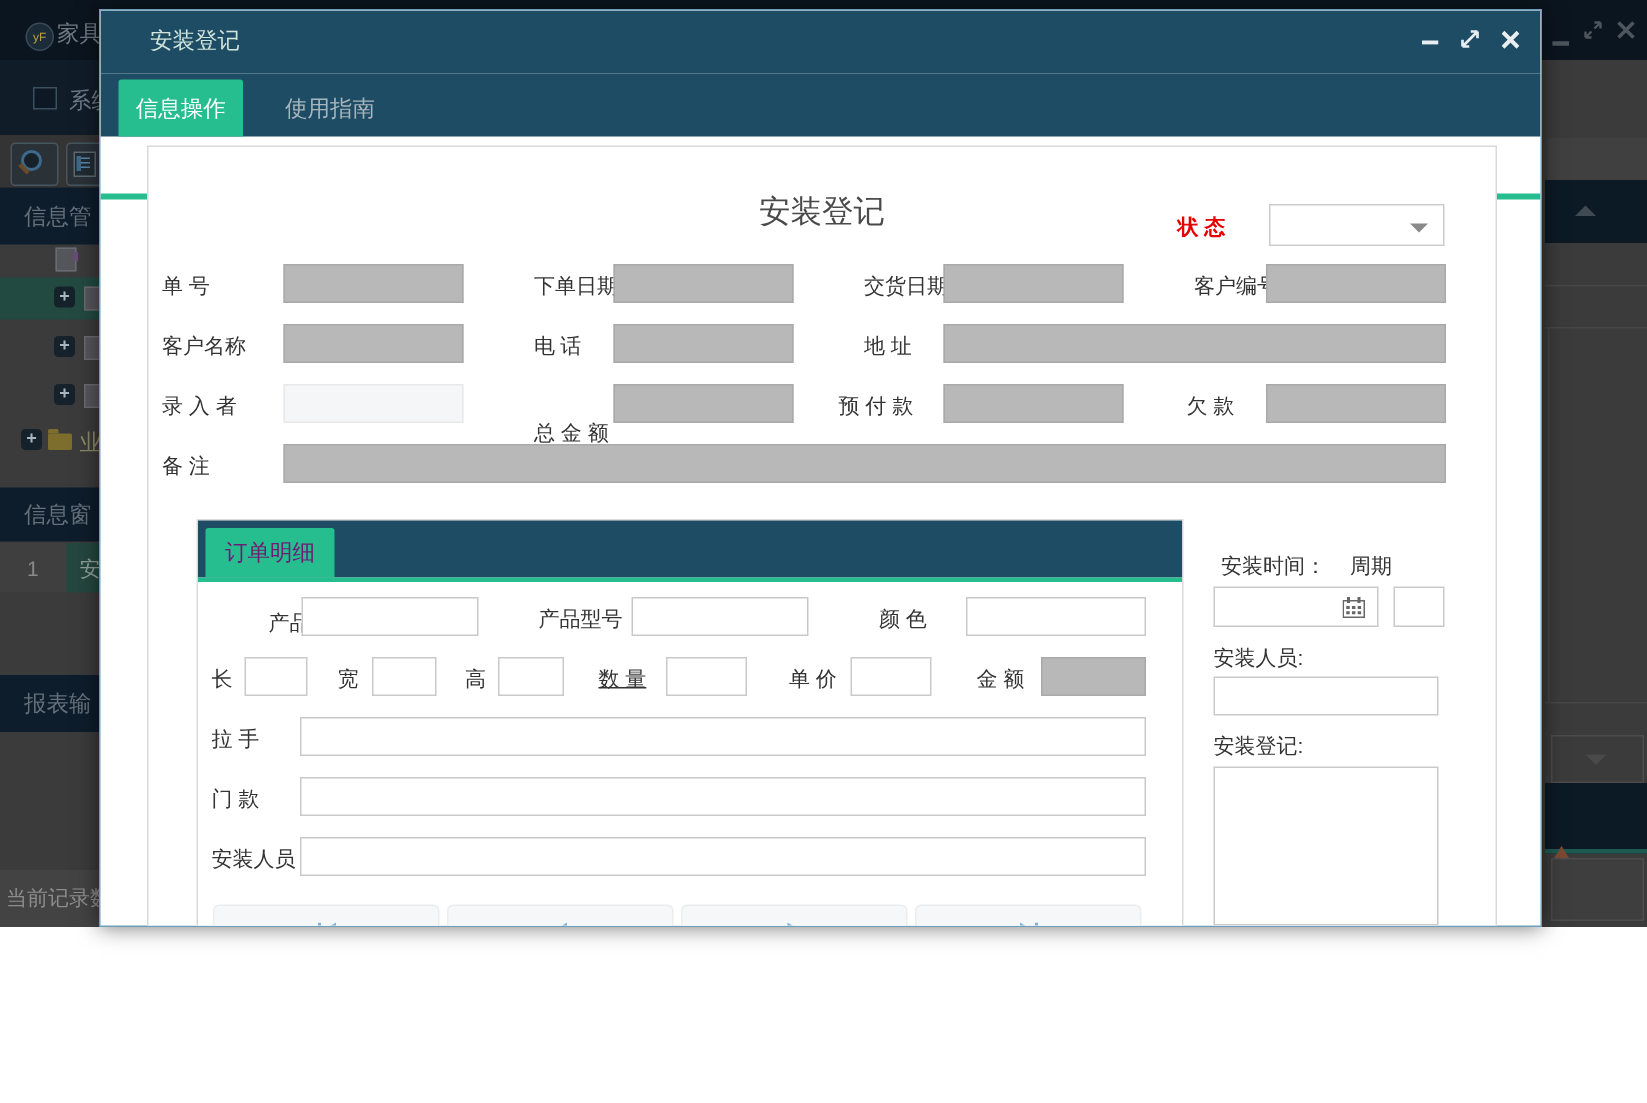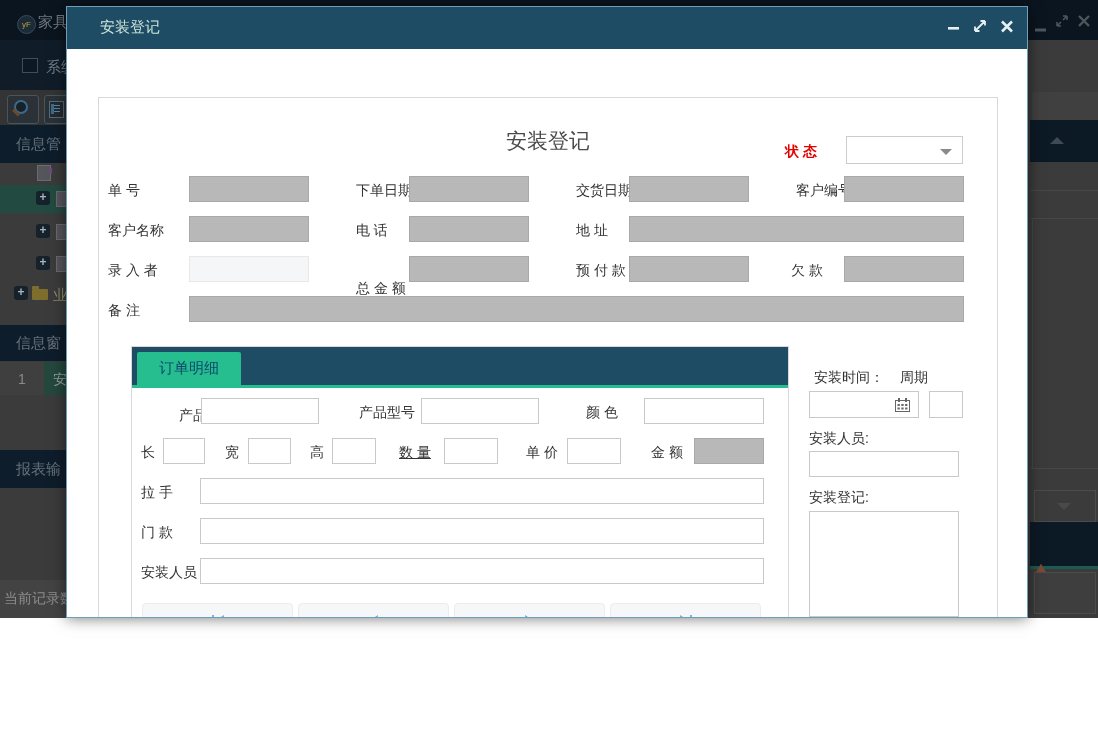--- a/index.html
+++ b/index.html
@@ -43,21 +43,21 @@
   .status-lbl{position:absolute;left:718px;top:136px;color:#e60000;font-weight:bold;font-size:14px;}
   .status-dd{position:absolute;left:779px;top:129px;width:117px;height:28px;background:#fff;border:1px solid #ccc;box-sizing:border-box;}
   .dd-caret{position:absolute;right:10px;top:12px;width:0;height:0;border-left:6px solid transparent;border-right:6px solid transparent;border-top:6px solid #8a8a8a;}
   .lbl{position:absolute;font-size:14px;color:#333;white-space:nowrap;}
   .inp{position:absolute;height:26px;box-sizing:border-box;}
   .inp.gray{background:#b8b8b8;border:1px solid #a9a9a9;}
   .inp.white{background:#fff;border:1px solid #c9c9c9;}
   .inp.light{background:#f5f6f7;border:1px solid #e8e8e8;}
   .detail{position:absolute;left:64px;top:339px;width:658px;height:273px;background:#fff;border:1px solid #d9d9d9;box-sizing:border-box;}
   .detail-hdr{position:absolute;left:0;top:0;width:100%;height:38px;background:#1d4c64;}
-  .detail-tab{position:absolute;left:5px;top:5px;width:104px;height:33px;background:#26bd8f;color:#0c4a6e;font-size:15px;display:flex;align-items:center;justify-content:center;border-radius:2px 2px 0 0;}
+  .detail-tab{position:absolute;left:5px;top:5px;width:86px;height:33px;background:#26bd8f;color:#701a75;font-size:15px;display:flex;align-items:center;justify-content:center;border-radius:2px 2px 0 0;}
   .detail-underline{position:absolute;left:0;top:38px;width:100%;height:3px;background:#26bd8f;}
   .pagebtn{position:absolute;top:596px;width:151px;height:24px;background:#f6f7f8;border:1px solid #ececec;border-radius:4px;display:flex;align-items:flex-end;justify-content:center;box-sizing:border-box;}
   .pagebtn svg{margin-bottom:1px;}
   .r-lbl{position:absolute;font-size:14px;color:#333;white-space:nowrap;}
   .cal-ic{position:absolute;right:8px;top:6px;}
   .sb-hdr-txt{pointer-events:none;}
 </style>
 </head>
 <body>
 
@@ -186,20 +186,25 @@
             </svg>
         </div>
         <div>
           <svg width="12" height="14">
               <path d="M1 2.5 L11 12.5 M11 2.5 L1 12.5" stroke="#e8eef1" stroke-width="2.6" fill="none"></path>
             </svg>
         </div>
       </div>
     </div>
 
+    <div class="m-tabbar">
+      <div class="m-tab-active">信息操作</div>
+      <div class="m-tab">使用指南</div>
+      <div class="m-underline"></div>
+    </div>
 
     <div class="panel"></div>
 
     <div class="f-title">安装登记</div>
     <span class="status-lbl">状 态</span>
     <div class="status-dd">
       <div class="dd-caret"></div>
     </div>
 
     <span class="lbl" style="left:41px;top:175px;">单 号</span>
@@ -215,21 +220,21 @@
     <div class="inp gray" style="left:122px;top:209px;width:120px;"></div>
     <span class="lbl" style="left:289px;top:215px;font-family:Liberation Serif, serif;">电 话</span>
     <div class="inp gray" style="left:342px;top:209px;width:120px;"></div>
     <span class="lbl" style="left:509px;top:215px;">地 址</span>
     <div class="inp gray" style="left:562px;top:209px;width:335px;"></div>
 
     <span class="lbl" style="left:41px;top:255px;">录 入 者</span>
     <div class="inp light" style="left:122px;top:249px;width:120px;"></div>
     <span class="lbl" style="left:289px;top:273px;">总 金 额</span>
     <div class="inp gray" style="left:342px;top:249px;width:120px;"></div>
-    <span class="lbl" style="left:509px;top:255px;">预 付 款</span>
+    <span class="lbl" style="left:492px;top:255px;">预 付 款</span>
     <div class="inp gray" style="left:562px;top:249px;width:120px;"></div>
     <span class="lbl" style="left:724px;top:255px;">欠 款</span>
     <div class="inp gray" style="left:777px;top:249px;width:120px;"></div>
 
     <span class="lbl" style="left:41px;top:295px;">备 注</span>
     <div class="inp gray" style="left:122px;top:289px;width:775px;"></div>
 
     <div class="detail">
       <div class="detail-hdr">
         <div class="detail-tab">订单明细</div>

